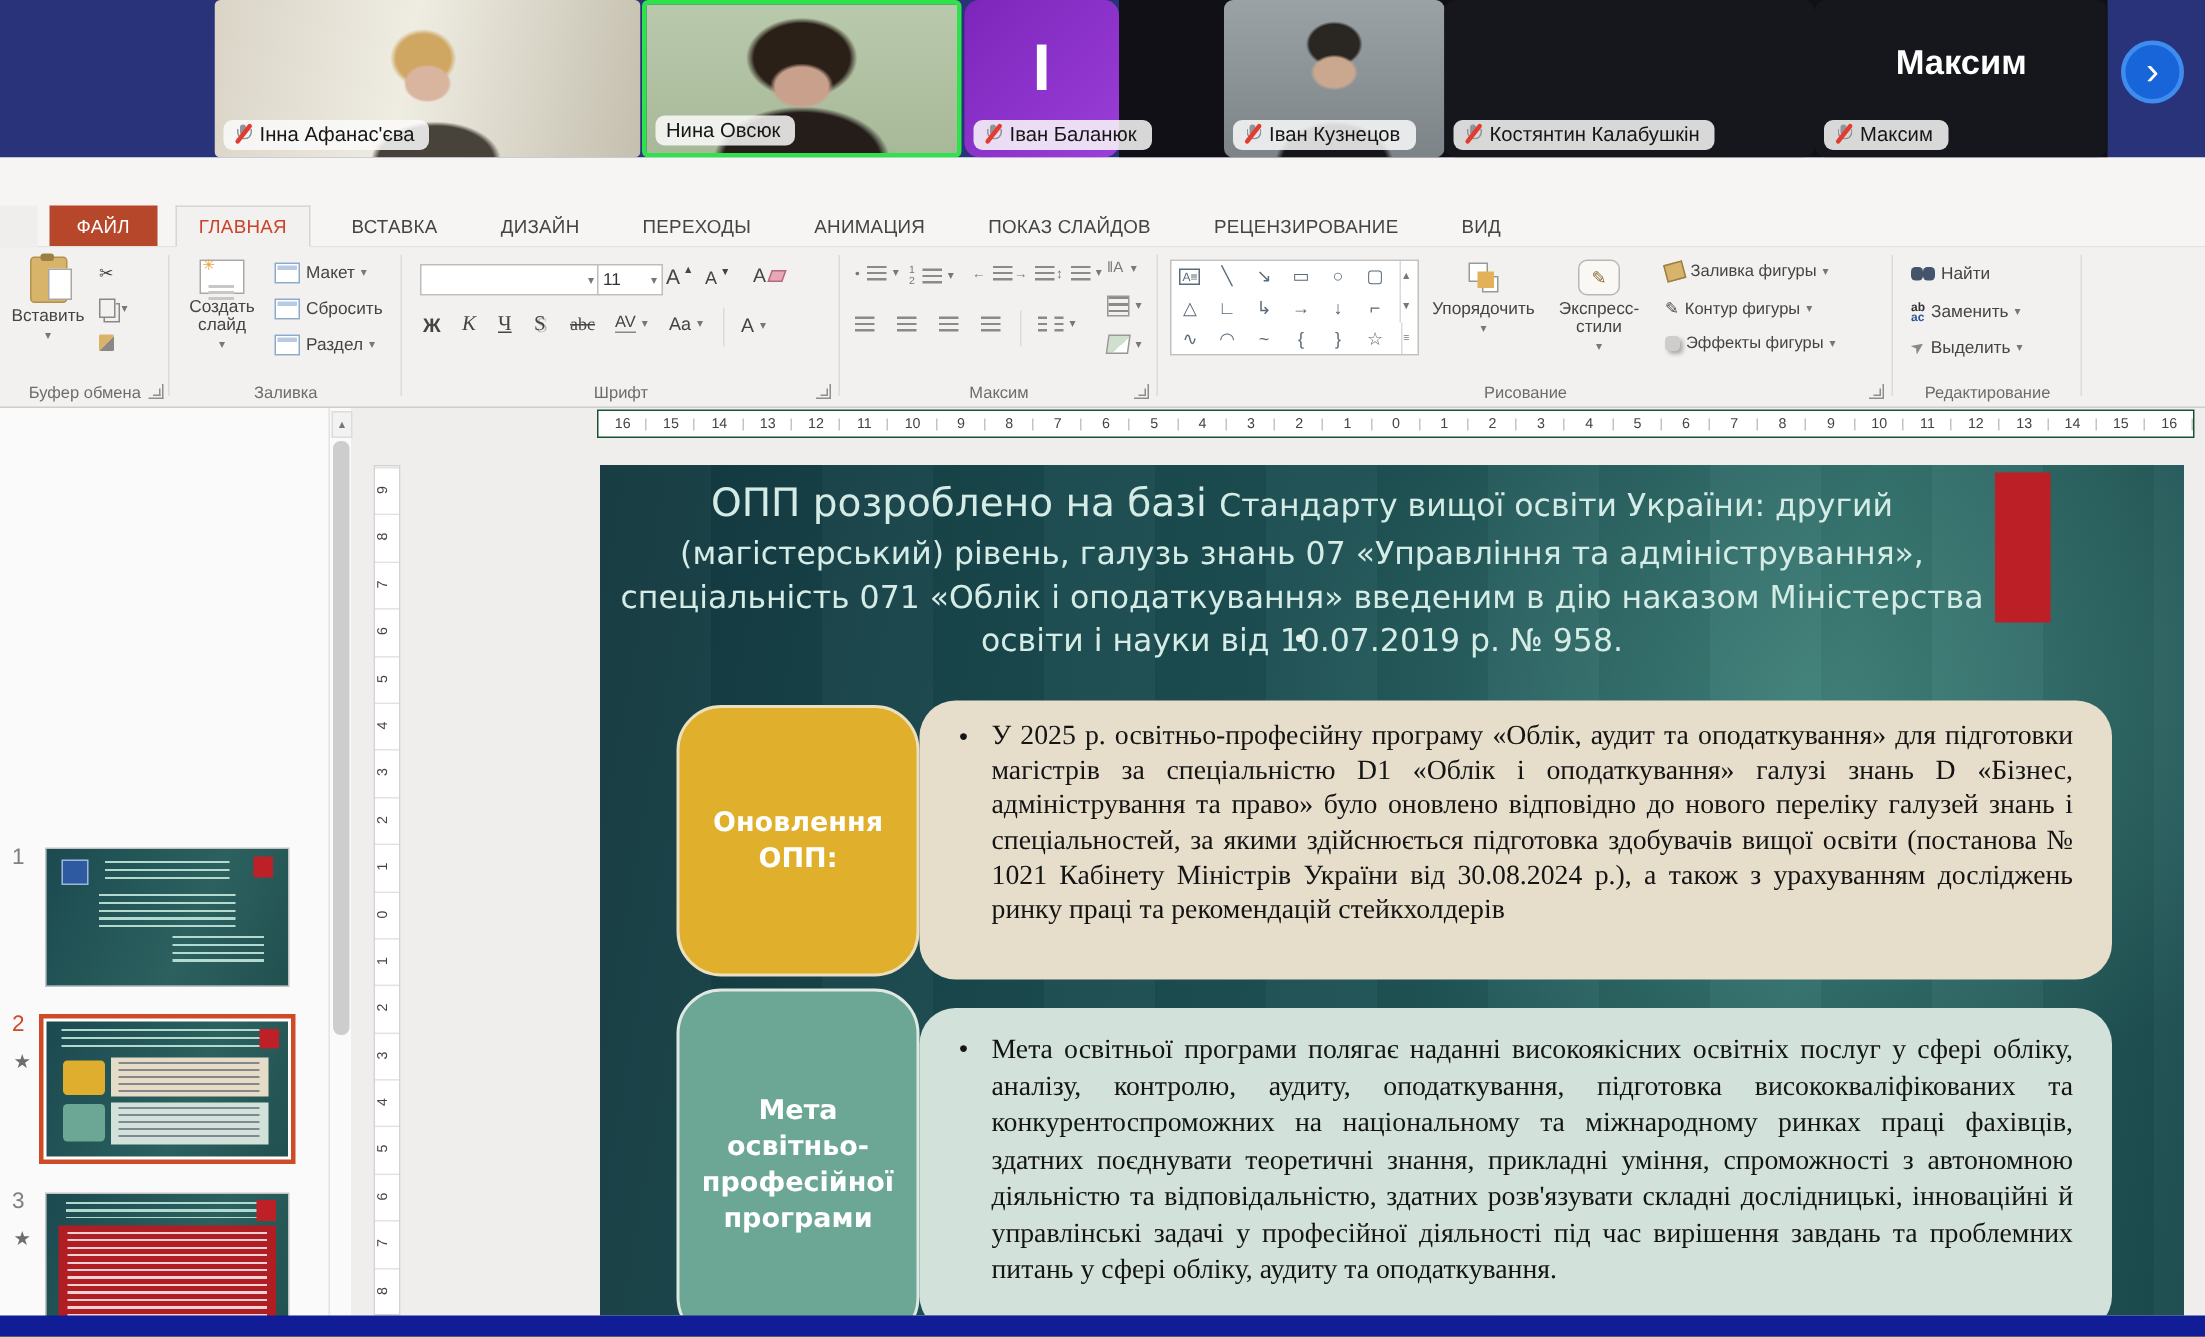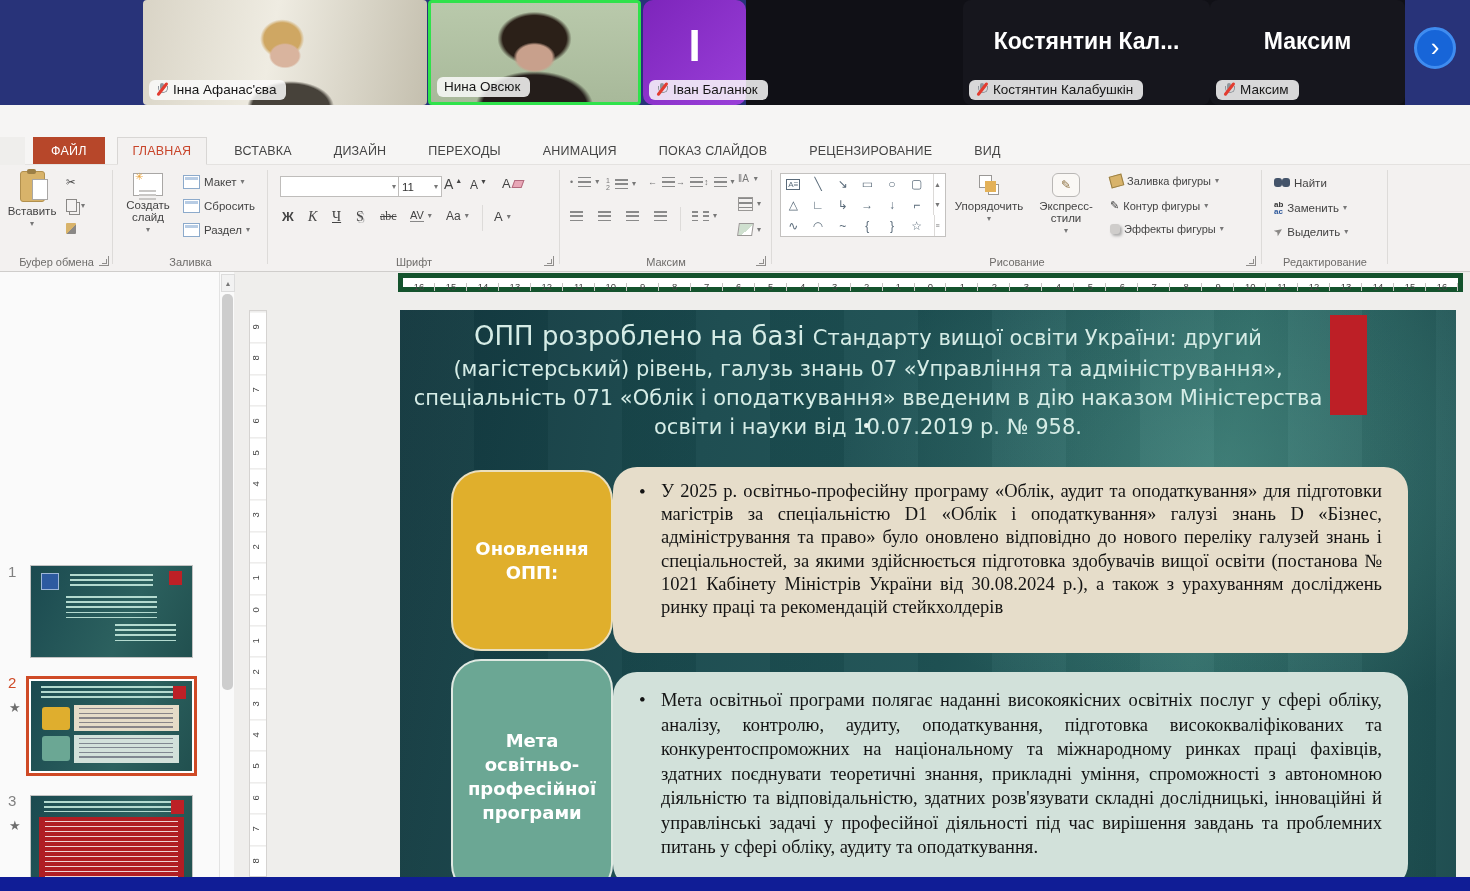--- a/index.html
+++ b/index.html
@@ -129,21 +129,21 @@
   .tnum{position:absolute;left:8px;font-size:15px;color:#808080;}
   .tnum.sel{color:#cf4a26;}
   .star{position:absolute;left:9px;font-size:13px;color:#6e6e6e;}
   #pscroll{position:absolute;left:219px;top:272px;width:15px;height:605px;background:#fafafa;border-left:1px solid #e3e3e3;box-sizing:border-box;}
   #pscroll .up{position:absolute;left:1px;top:2px;width:12px;height:16px;background:#f2f2f2;border:1px solid #dcdcdc;
                font-size:7px;color:#777;display:flex;align-items:center;justify-content:center;}
   #pscroll .thumb{position:absolute;left:2px;top:22px;width:11px;height:396px;background:#cdcdcd;border-radius:5px;}
 
   
   #hruler{position:absolute;left:398px;top:273px;width:1065px;height:19px;background:#fff;
-          border:5px solid #14532d;box-sizing:border-box;display:flex;}
+          border:1px solid #14532d;box-sizing:border-box;display:flex;}
   .hcell{flex:1;position:relative;font-size:9.5px;line-height:17px;color:#444;text-align:center;}
   .hcell::before{content:"";position:absolute;right:0;top:5px;height:8px;width:1px;background:#c6c4c2;}
   #vruler{position:absolute;left:249px;top:310px;width:18px;height:567px;background:#fff;
           border:1px solid #d5d3d1;box-sizing:border-box;display:flex;flex-direction:column;}
   .vcell{flex:1;writing-mode:vertical-rl;transform:rotate(180deg);font-size:9.5px;color:#444;
          text-align:center;border-bottom:1px solid #e4e2e0;}
 
   
   #slide{position:absolute;left:400px;top:310px;width:1056px;height:567px;overflow:hidden;
      background:
@@ -191,22 +191,29 @@
     <div class="tile" id="tile-ivanb">
       <span class="letter">I</span>
       <div class="plate">
         <span class="mic">
             <i></i>
           </span>
         <span>Іван Баланюк</span>
       </div>
     </div>
     <div id="zone-dark"></div>
+    <div class="tile" id="tile-ivank">
+      <div class="plate">
+        <span class="mic">
+            <i></i>
+          </span>
+        <span>Іван Кузнецов</span>
+      </div>
+    </div>
     <div class="tile" id="tile-kostia">
-      <div class="bigname">Костянтин  Кал...</div>
       <div class="plate">
         <span class="mic">
             <i></i>
           </span>
         <span>Костянтин Калабушкін</span>
       </div>
     </div>
     <div class="tile" id="tile-maksym">
       <div class="bigname">Максим</div>
       <div class="plate">

